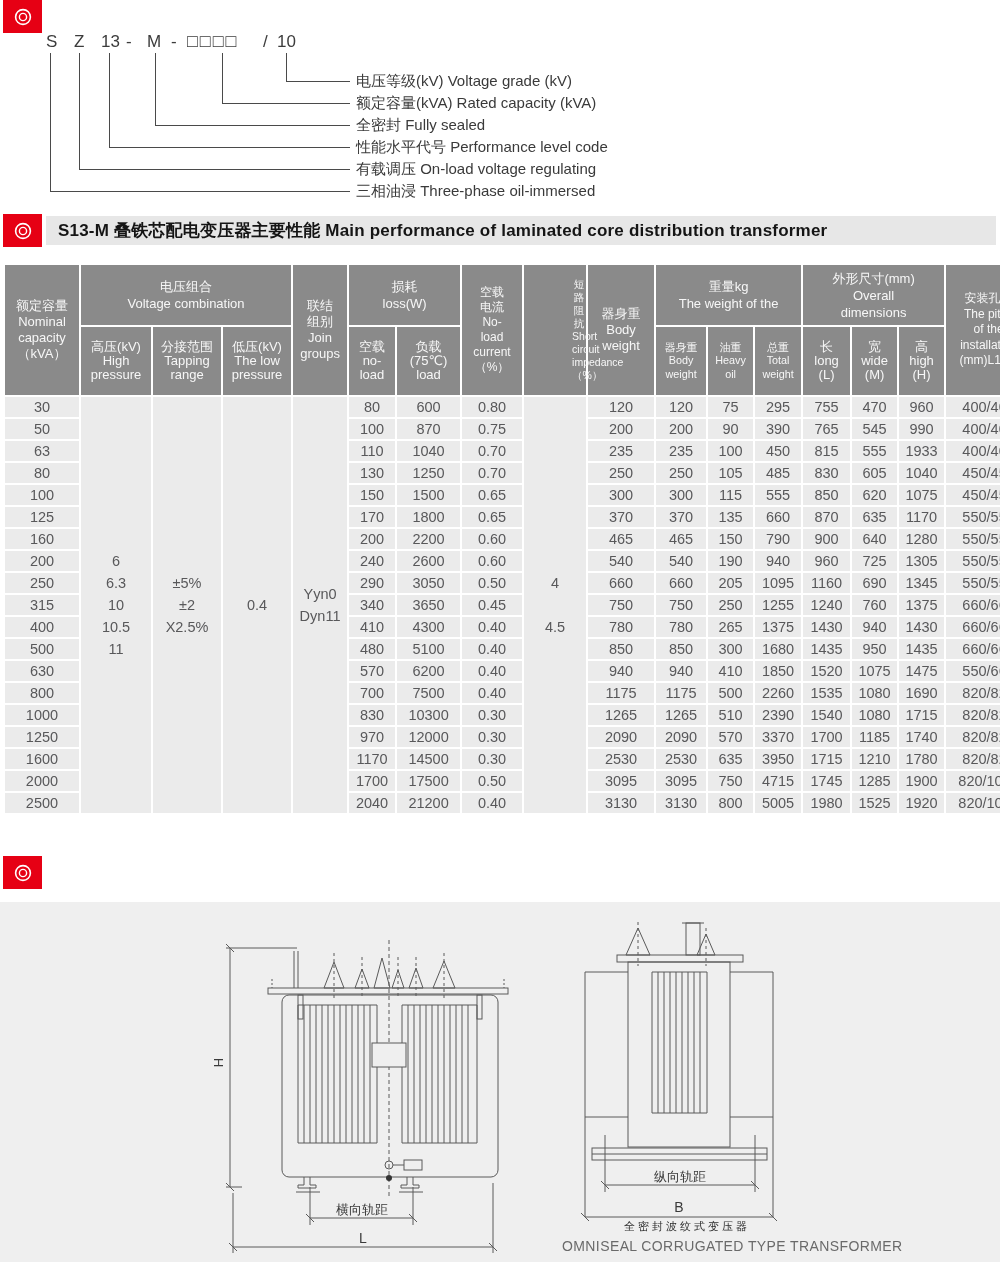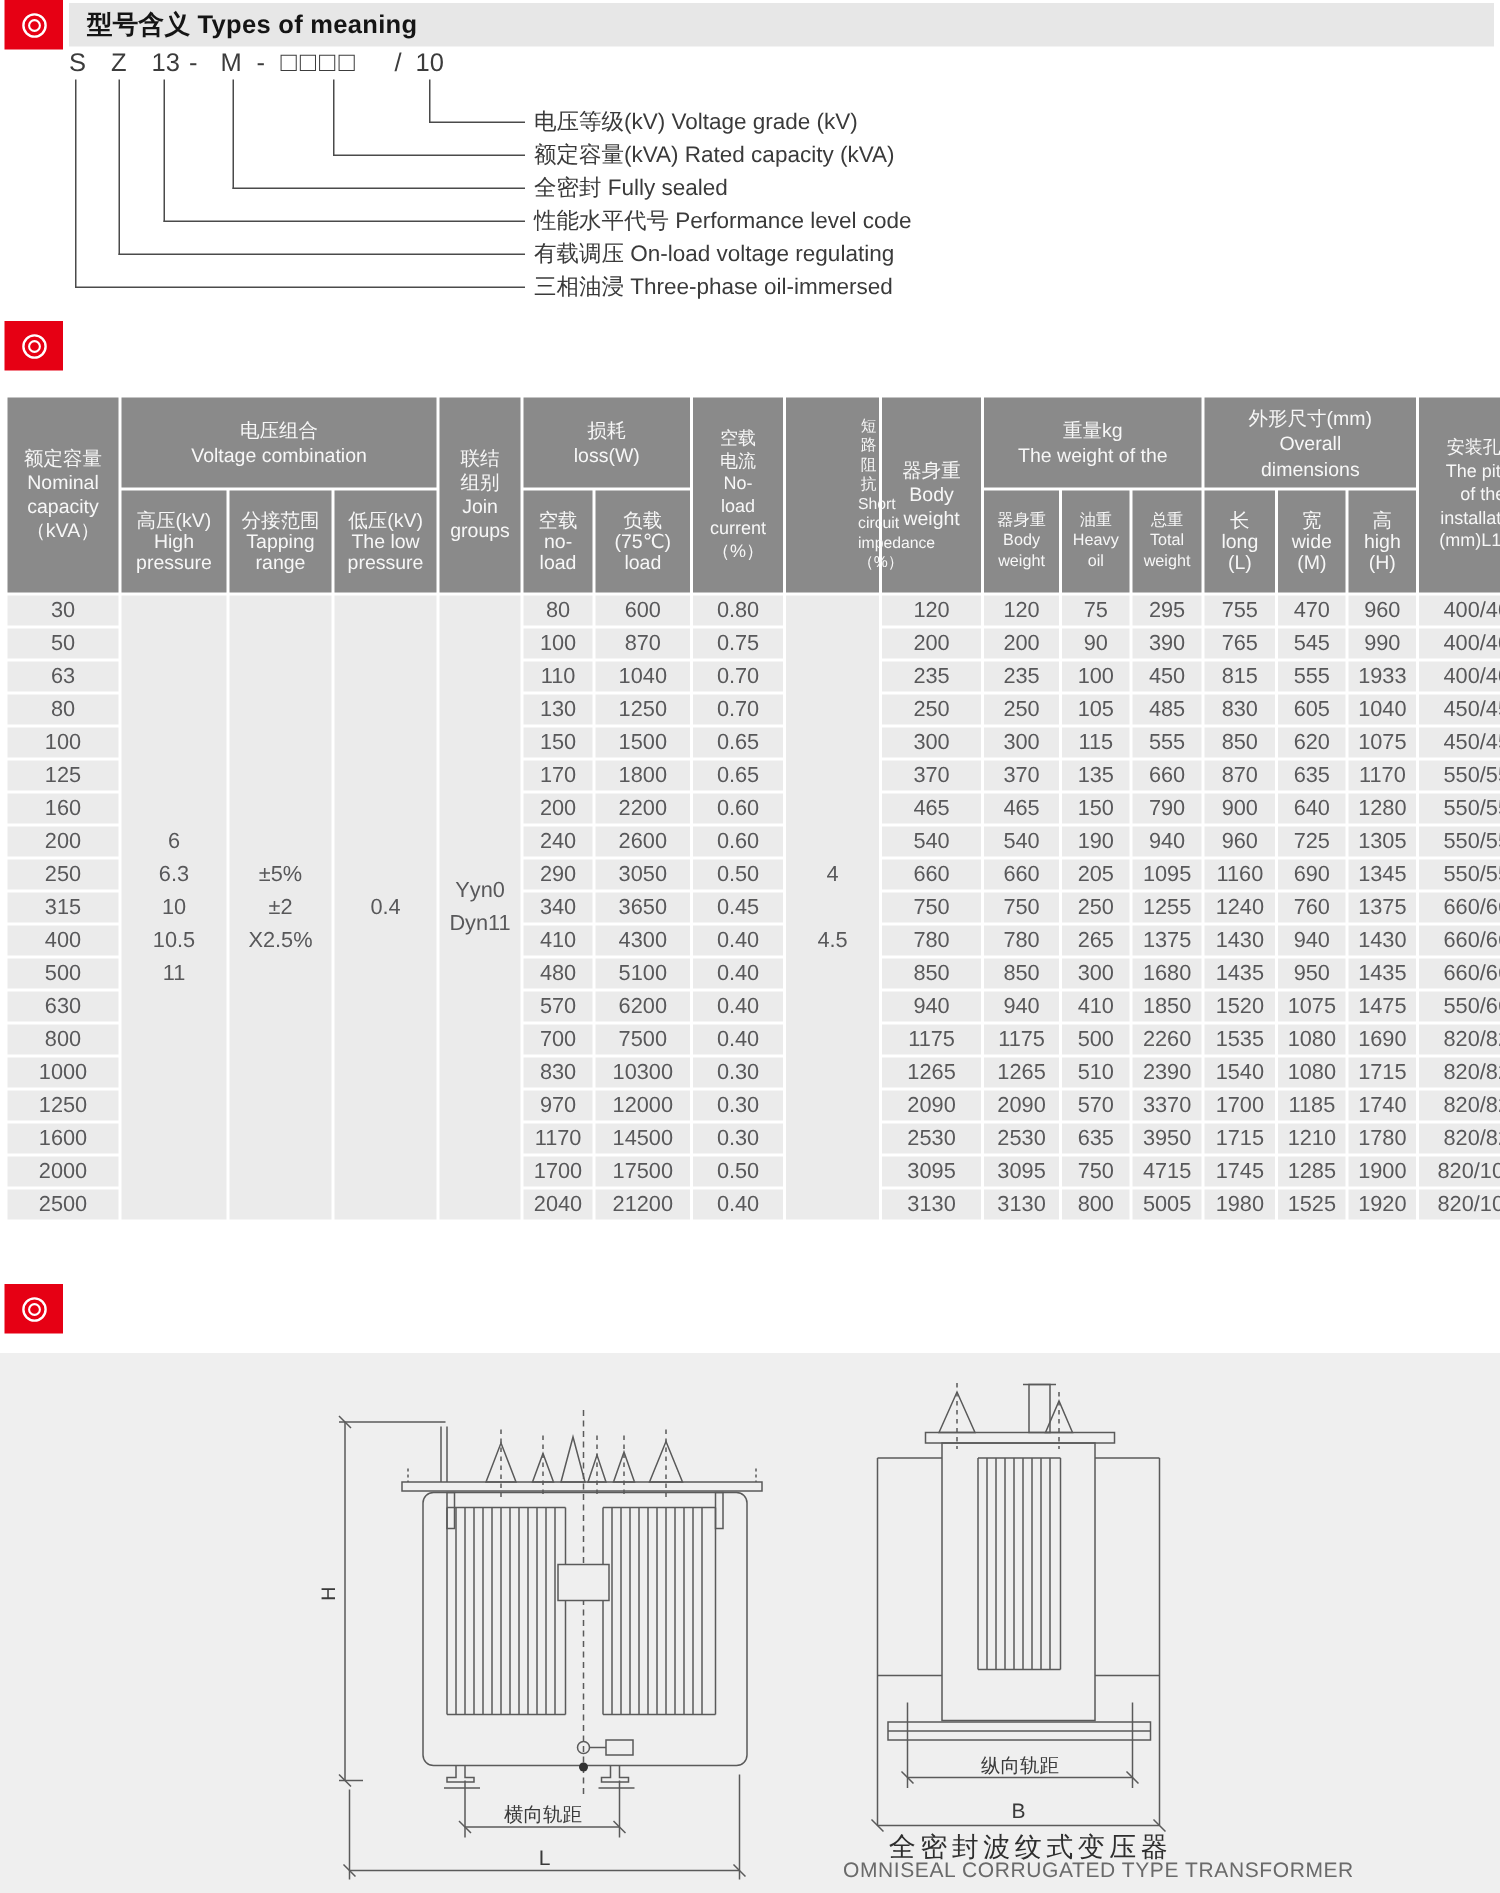--- a/index.html
+++ b/index.html
@@ -40,35 +40,32 @@
   .perf-table td { background:#ebebeb; color:#58585a; text-align:center; font-size:14.5px;
                    height:20px; line-height:20px; white-space:pre-line; overflow:hidden; }
   .perf-table td.merged { vertical-align:middle; line-height:22px; font-size:14.5px; }
 
   
   .panel { position:absolute; left:0; top:902px; width:1000px; height:360px; background:#efefef; }
   .drawing-svg { position:absolute; }
   .dwg-label { position:absolute; color:#3a3a3a; font-size:13px; white-space:nowrap; }
   .rot { transform:rotate(-90deg); transform-origin:center; }
   .center { text-align:center; }
-  .cap-zh { font-size:18px; letter-spacing:3px; color:#2e2e2e; }
+  .cap-zh { font-size:11px; letter-spacing:3px; color:#2e2e2e; }
   .cap-en { font-size:14px; color:#6a6a6a; letter-spacing:0.4px; }
 </style>
 </head>
 <body>
 
 <div class="sec-head" style="top:0;">
   <div class="sec-icon">
     <svg width="20" height="20" viewBox="0 0 20 20">
       <circle cx="10" cy="10" r="7.4" fill="none" stroke="#fff" stroke-width="1.6"></circle>
       <circle cx="10" cy="10" r="3.6" fill="none" stroke="#fff" stroke-width="1.4"></circle>
     </svg>
-  </div>
-  <div class="sec-bar">
-    <span class="sec-title">型号含义 Types of meaning</span>
   </div>
 </div>
 
 <div class="diagram">
   <span class="cp" style="left:46px;">S</span>
   <span class="cp" style="left:74px;">Z</span>
   <span class="cp" style="left:101px;">13</span>
   <span class="cp" style="left:126px;">-</span>
   <span class="cp" style="left:147px;">M</span>
   <span class="cp" style="left:171px;">-</span>
@@ -90,20 +87,23 @@
   <span class="dlabel" style="top:132px;">有载调压 On-load voltage regulating</span>
   <span class="dlabel" style="top:154px;">三相油浸 Three-phase oil-immersed</span>
 </div>
 
 <div class="sec-head" style="top:214px;">
   <div class="sec-icon">
     <svg width="20" height="20" viewBox="0 0 20 20">
       <circle cx="10" cy="10" r="7.4" fill="none" stroke="#fff" stroke-width="1.6"></circle>
       <circle cx="10" cy="10" r="3.6" fill="none" stroke="#fff" stroke-width="1.4"></circle>
     </svg>
+  </div>
+  <div class="sec-bar">
+    <span class="sec-title">S13-M 叠铁芯配电变压器主要性能 Main performance of laminated core distribution transformer</span>
   </div>
 </div>
 
 <table class="perf-table">
   <colgroup>
     <col style="width:74px">
       <col style="width:70px">
       <col style="width:68px">
       <col style="width:68px">
     <col style="width:54px">

